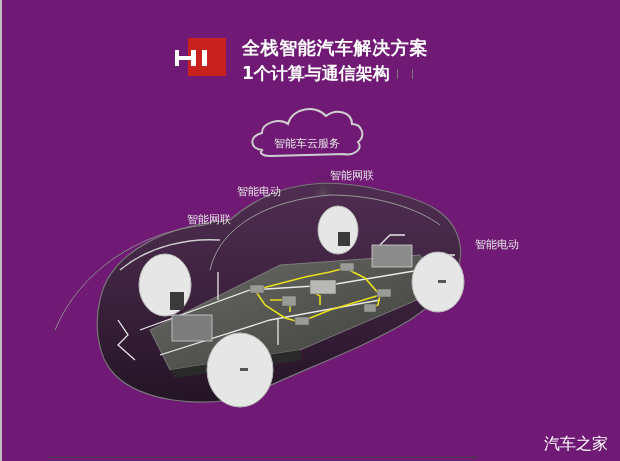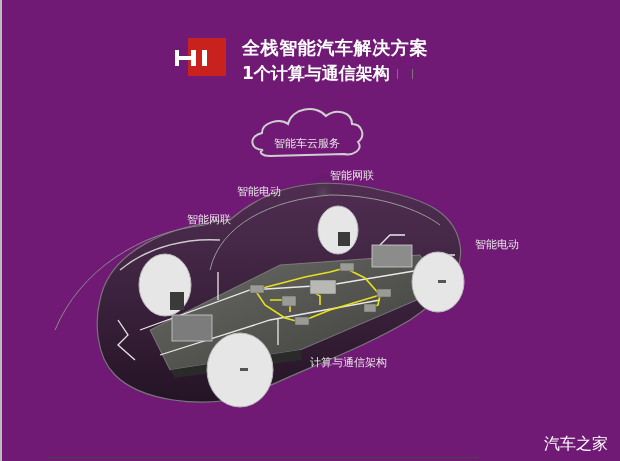--- a/index.html
+++ b/index.html
@@ -119,17 +119,16 @@
     <span>1个计算与通信架构</span>
     <span class="sep"></span>
     <span class="sep"></span>
   </div>
 
   <div class="label" style="left:274px; top:136px;">智能车云服务</div>
   <div class="label" style="left:330px; top:168px;">智能网联</div>
   <div class="label" style="left:237px; top:184px;">智能电动</div>
   <div class="label" style="left:187px; top:212px;">智能网联</div>
   <div class="label" style="left:475px; top:237px;">智能电动</div>
-  <div class="label" style="left:310px; top:355px;">计算与通信架构</div>
 
   <div class="bottom-line"></div>
   <div class="watermark">汽车之家</div>
 </div>
 
 </body></html>

